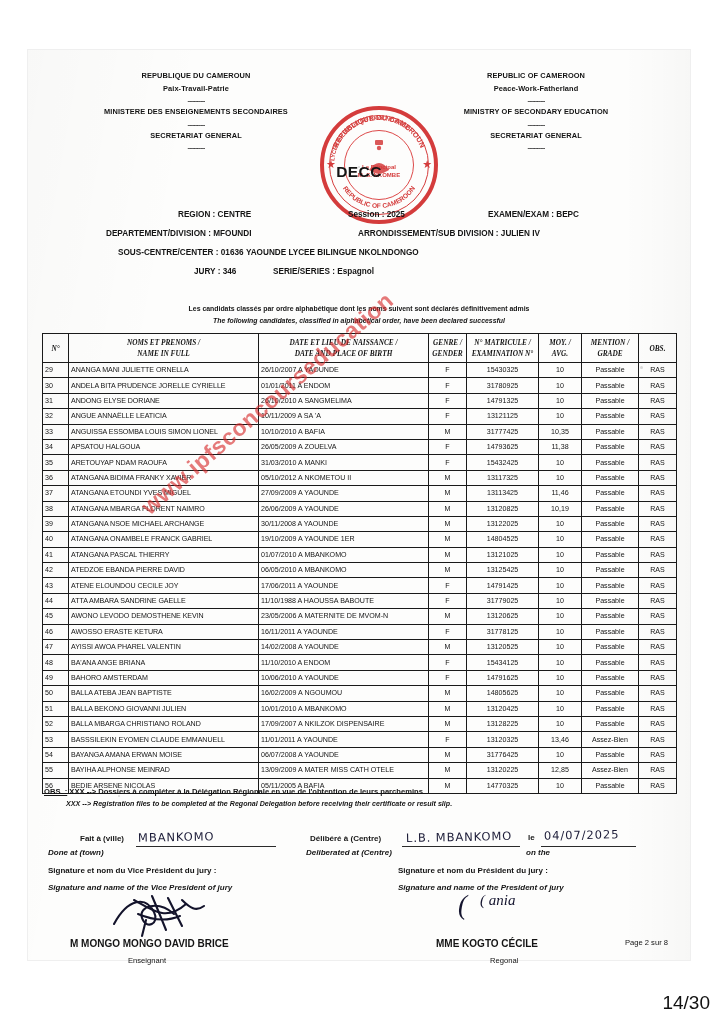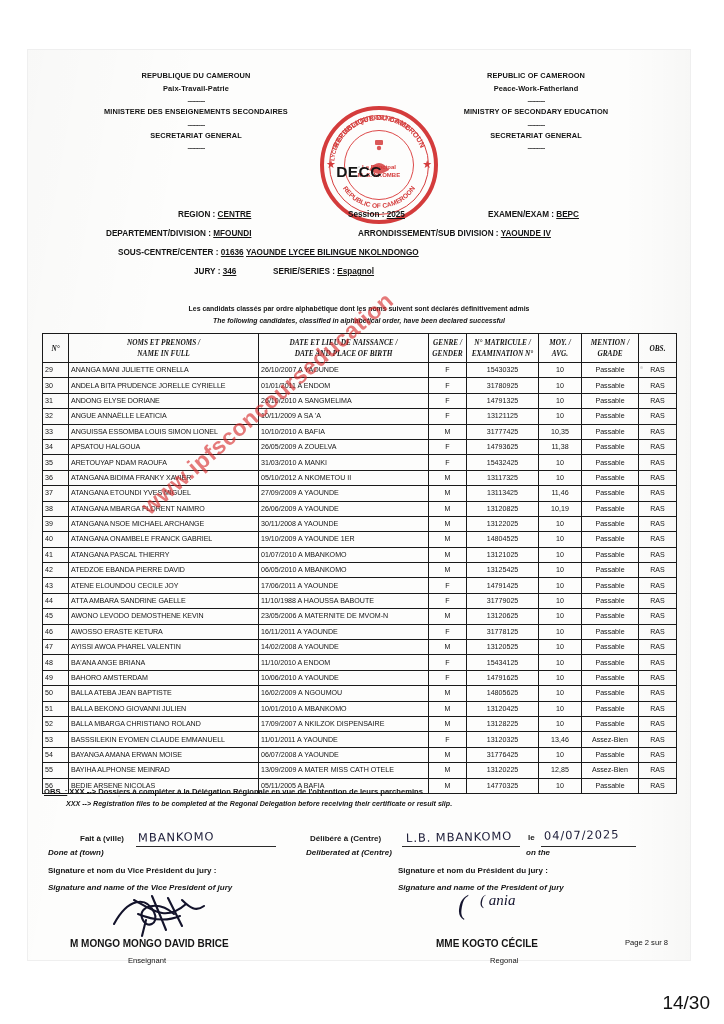--- a/index.html
+++ b/index.html
@@ -86,21 +86,21 @@
     font-size: 15.2px;
     letter-spacing: .1px;
     z-index: 3;
   }
 
   
   .meta { position: absolute; top: 160px; left: 0; width: 100%; font-size: 8.2px; font-weight: bold; }
   .meta .row { position: relative; height: 19px; }
   .m-item { position: absolute; white-space: nowrap; }
   .m-lab  { font-weight: bold; margin-top: 23px; }
-  .m-val  { text-decoration: underline; font-weight: bold; }
+  .m-val  { font-weight: bold; }
 
   .notice {
     position: absolute;
     top: 253px;
     left: 0; width: 100%;
     text-align: center;
     font-size: 6.9px;
     font-weight: bold;
     line-height: 11.5px;
   }
@@ -362,21 +362,21 @@
           <span class="m-val">BEPC</span>
         </span>
       </div>
       <div class="row">
         <span class="m-item" style="left:78px;">
           <span class="m-lab">DEPARTEMENT/DIVISION :</span>
           <span class="m-val">MFOUNDI</span>
         </span>
         <span class="m-item" style="left:330px; z-index:3;">
           <span class="m-lab">ARRONDISSEMENT/SUB DIVISION :</span>
-          <span class="m-val">YAOUNDE IV</span>
+          <span class="m-val">JULIEN IV</span>
         </span>
       </div>
       <div class="row">
         <span class="m-item" style="left:90px;">
           <span class="m-lab">SOUS-CENTRE/CENTER :</span>
           <span class="m-val">01636</span>
         </span>
         <span class="m-item m-val" style="left:218px;">YAOUNDE LYCEE BILINGUE NKOLNDONGO</span>
       </div>
       <div class="row">

